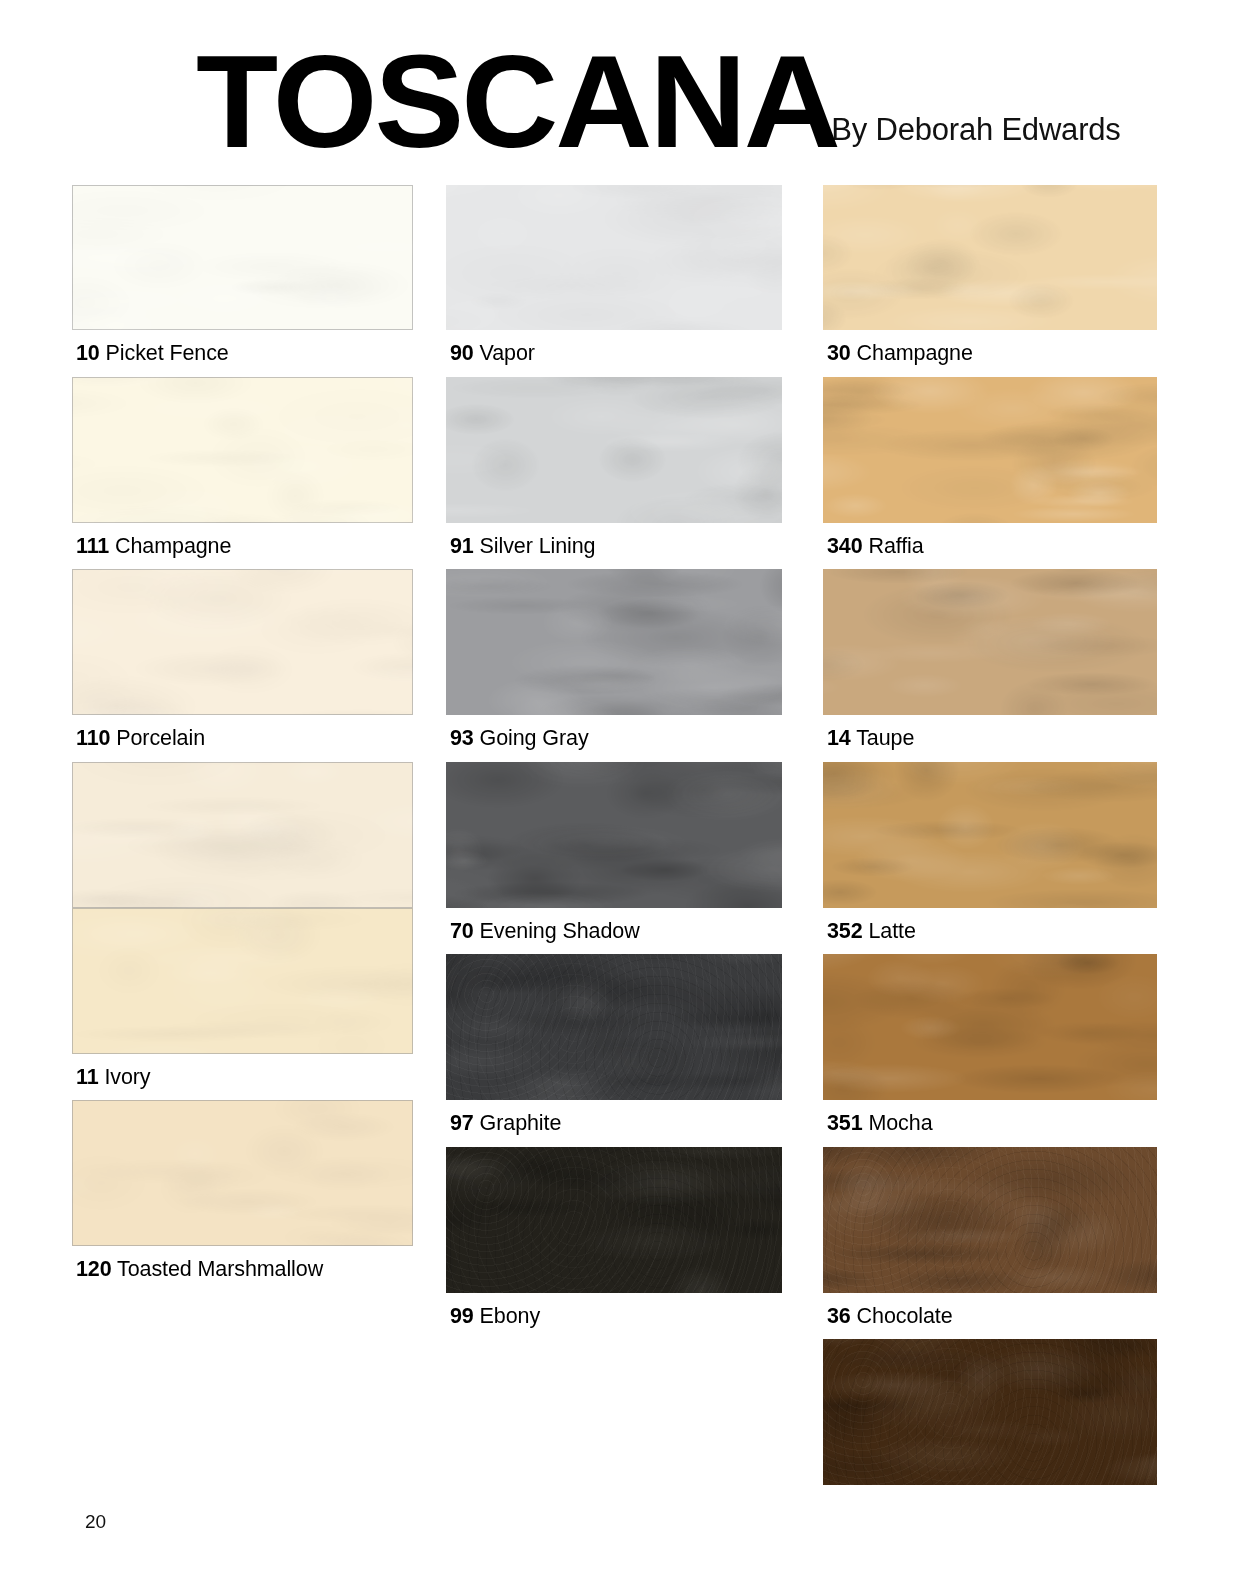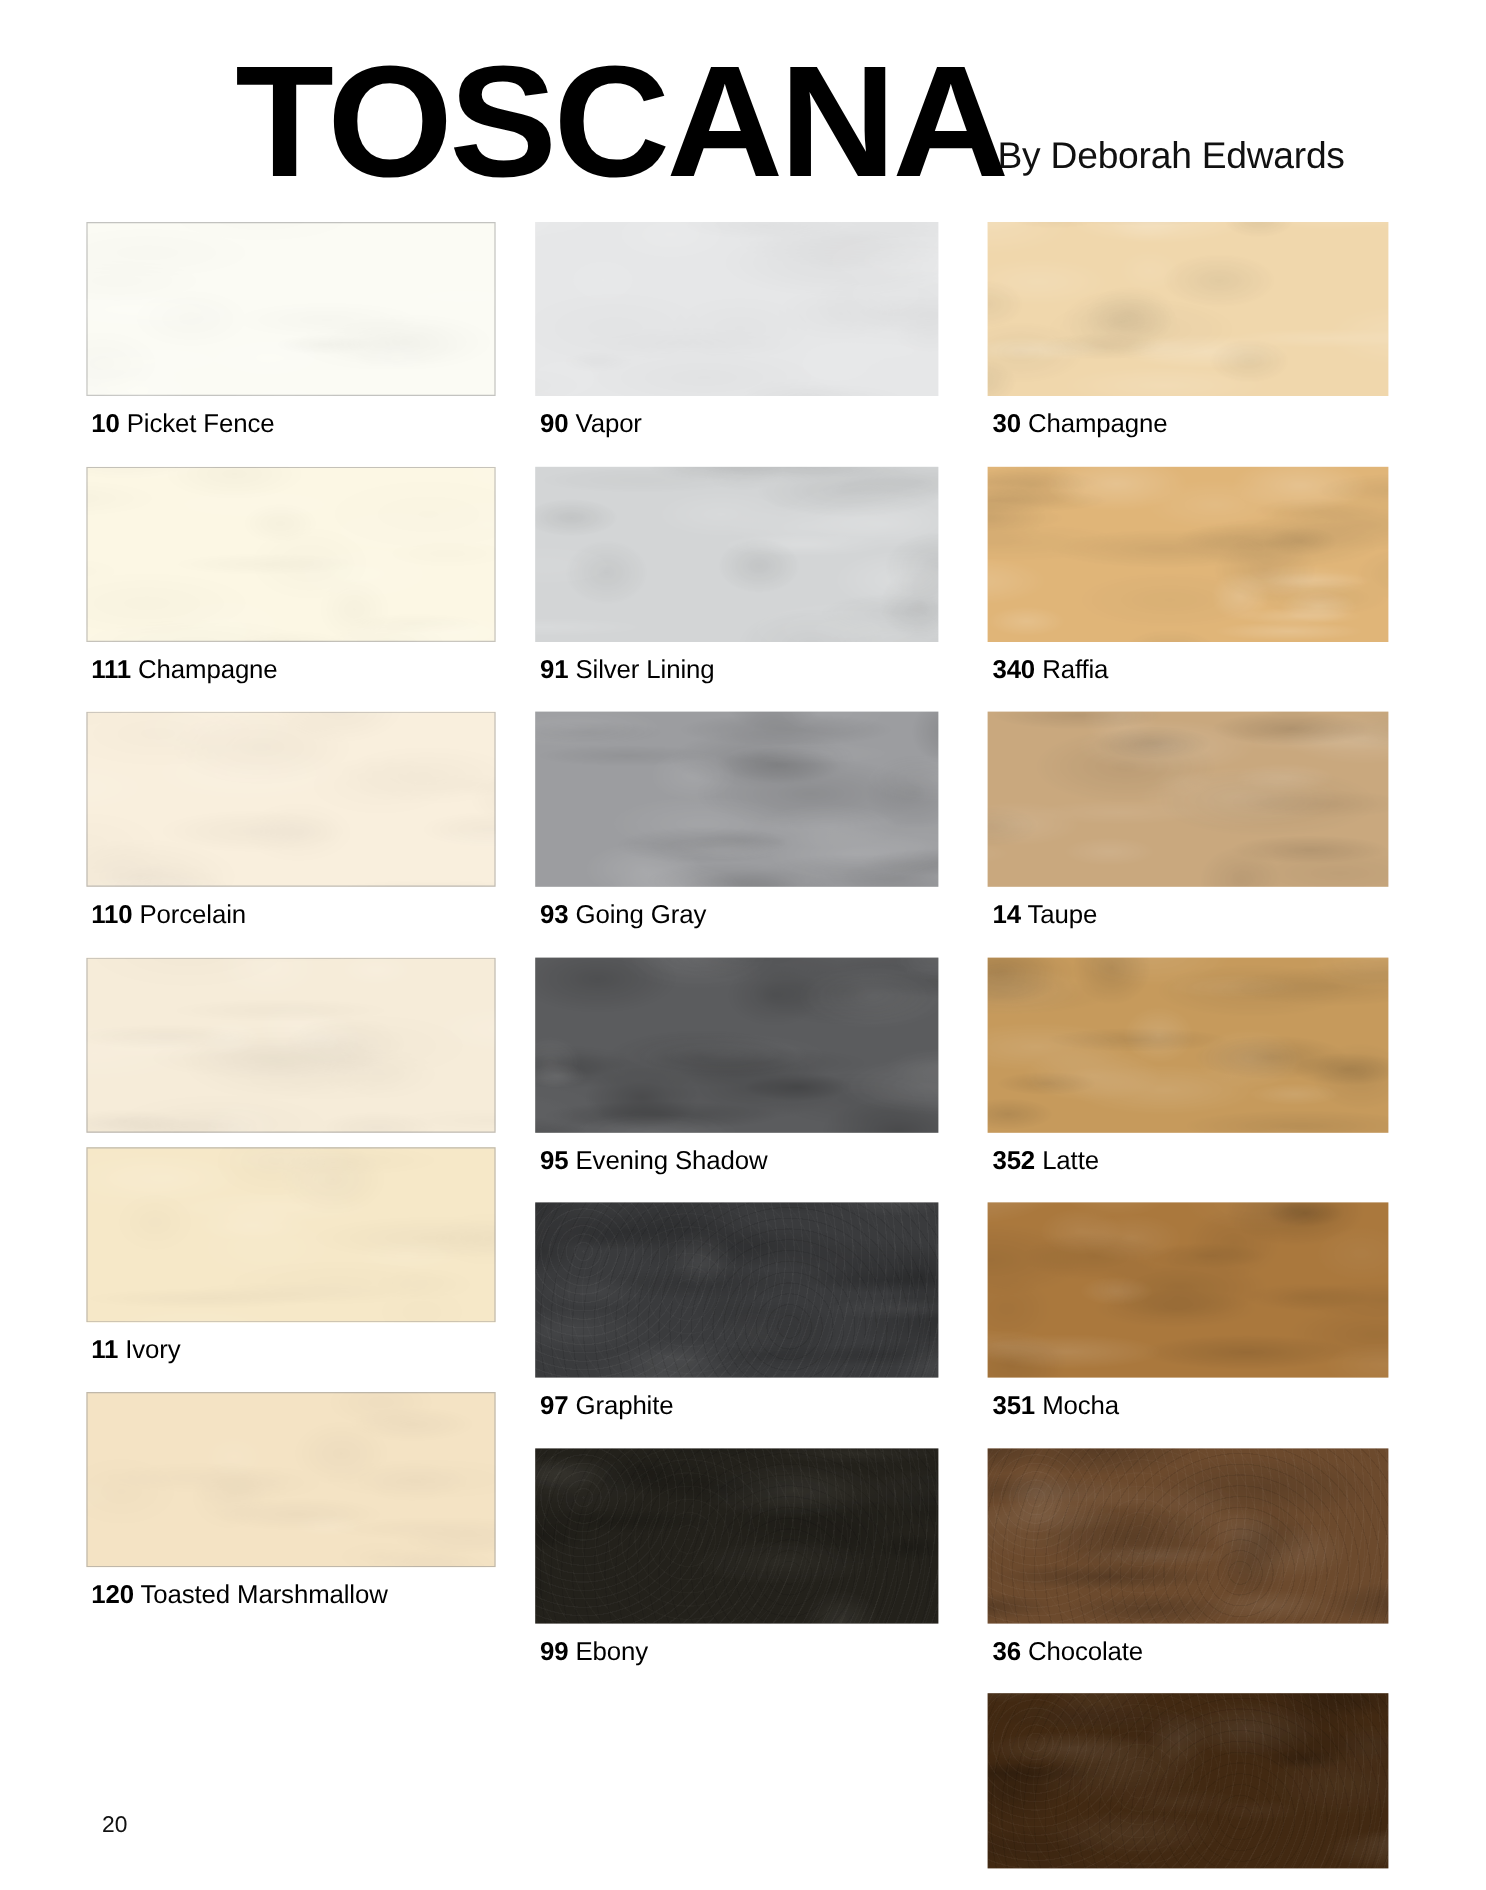--- a/index.html
+++ b/index.html
@@ -60,21 +60,21 @@
   }
   .column {
     position: absolute;
     top: 0;
   }
   #column-neutrals { left: 72px;  width: 341px; }
   #column-grays    { left: 446px; width: 336px; }
   #column-browns   { left: 823px; width: 334px; }
 
   .swatch-entry {
-    margin-bottom: 12px;
+    margin-bottom: 0;
   }
   .swatch-chip {
     position: relative;
     width: 100%;
     overflow: hidden;
     background-repeat: no-repeat;
   }
   .swatch-chip.bordered {
     box-shadow: inset 0 0 0 1px rgba(150,150,150,0.55);
   }
@@ -191,21 +191,21 @@
           <div class="tex" style="background-image: radial-gradient(28.1% 21.7% at 55.8% 105.2%, rgba(0, 0, 0, 0.145) 0%, rgba(0, 0, 0, 0.067) 42%, rgba(0, 0, 0, 0) 72%), radial-gradient(26.6% 24.6% at 97.8% 18.2%, rgba(255, 255, 255, 0) 0%, rgba(255, 255, 255, 0) 42%, rgba(255, 255, 255, 0) 72%), radial-gradient(13.2% 27.8% at 24.7% 39%, rgba(255, 255, 255, 0) 0%, rgba(255, 255, 255, 0) 42%, rgba(255, 255, 255, 0) 72%), radial-gradient(32.3% 12.3% at 79.9% 90.2%, rgba(0, 0, 0, 0.082) 0%, rgba(0, 0, 0, 0.035) 42%, rgba(0, 0, 0, 0) 72%), radial-gradient(21.3% 14.5% at 60.4% 30.5%, rgba(0, 0, 0, 0.153) 0%, rgba(0, 0, 0, 0.07) 42%, rgba(0, 0, 0, 0) 72%), radial-gradient(36.6% 12.8% at 62.2% 10.4%, rgba(0, 0, 0, 0.14) 0%, rgba(0, 0, 0, 0.063) 42%, rgba(0, 0, 0, 0) 72%), radial-gradient(18% 22.5% at 30.6% 57.6%, rgba(255, 255, 255, 0) 0%, rgba(255, 255, 255, 0) 42%, rgba(255, 255, 255, 0) 72%), radial-gradient(19.7% 9.5% at 89.7% 47.2%, rgba(255, 255, 255, 0) 0%, rgba(255, 255, 255, 0) 42%, rgba(255, 255, 255, 0) 72%), radial-gradient(38.1% 14.2% at 59.5% 76.8%, rgba(255, 255, 255, 0) 0%, rgba(255, 255, 255, 0) 42%, rgba(255, 255, 255, 0) 72%), radial-gradient(15.1% 28.6% at 104.3% 11.4%, rgba(0, 0, 0, 0.192) 0%, rgba(0, 0, 0, 0.086) 42%, rgba(0, 0, 0, 0) 72%), radial-gradient(31.5% 22.6% at 56.4% 26.9%, rgba(0, 0, 0, 0.14) 0%, rgba(0, 0, 0, 0.063) 42%, rgba(0, 0, 0, 0) 72%), radial-gradient(31.3% 28% at 85.2% 108.7%, rgba(0, 0, 0, 0.118) 0%, rgba(0, 0, 0, 0.055) 42%, rgba(0, 0, 0, 0) 72%), radial-gradient(13.5% 20.2% at 56% 105.1%, rgba(0, 0, 0, 0.06) 0%, rgba(0, 0, 0, 0.027) 42%, rgba(0, 0, 0, 0) 72%), radial-gradient(19.1% 13.6% at -1.2% 56.3%, rgba(255, 255, 255, 0) 0%, rgba(255, 255, 255, 0) 42%, rgba(255, 255, 255, 0) 72%), radial-gradient(29.6% 14.7% at 41.6% 76.4%, rgba(0, 0, 0, 0.125) 0%, rgba(0, 0, 0, 0.055) 42%, rgba(0, 0, 0, 0) 72%), radial-gradient(27.6% 14.7% at 47.5% 96.6%, rgba(0, 0, 0, 0.106) 0%, rgba(0, 0, 0, 0.047) 42%, rgba(0, 0, 0, 0) 72%), radial-gradient(25.3% 8.8% at 13.4% 11.9%, rgba(0, 0, 0, 0.075) 0%, rgba(0, 0, 0, 0.03) 42%, rgba(0, 0, 0, 0) 72%), radial-gradient(28.7% 10.8% at 101.6% 86.1%, rgba(0, 0, 0, 0.137) 0%, rgba(0, 0, 0, 0.063) 42%, rgba(0, 0, 0, 0) 72%), radial-gradient(30.8% 8.3% at 22.8% 25.2%, rgba(0, 0, 0, 0.086) 0%, rgba(0, 0, 0, 0.04) 42%, rgba(0, 0, 0, 0) 72%), radial-gradient(35% 24.7% at 62% 94.5%, rgba(255, 255, 255, 0) 0%, rgba(255, 255, 255, 0) 42%, rgba(255, 255, 255, 0) 72%), radial-gradient(39.6% 28.1% at 68.4% 46.9%, rgba(0, 0, 0, 0.137) 0%, rgba(0, 0, 0, 0.063) 42%, rgba(0, 0, 0, 0) 72%), radial-gradient(17.2% 26.3% at 59.1% -7.8%, rgba(0, 0, 0, 0.173) 0%, rgba(0, 0, 0, 0.08) 42%, rgba(0, 0, 0, 0) 72%), radial-gradient(20.5% 16.3% at 90.4% 95.4%, rgba(0, 0, 0, 0.067) 0%, rgba(0, 0, 0, 0.03) 42%, rgba(0, 0, 0, 0) 72%), radial-gradient(16.3% 10.4% at 51% 74%, rgba(0, 0, 0, 0.07) 0%, rgba(0, 0, 0, 0.03) 42%, rgba(0, 0, 0, 0) 72%), radial-gradient(16.8% 29.2% at 94% 45.9%, rgba(0, 0, 0, 0.125) 0%, rgba(0, 0, 0, 0.06) 42%, rgba(0, 0, 0, 0) 72%), radial-gradient(39.1% 21.7% at 13.3% 58%, rgba(255, 255, 255, 0) 0%, rgba(255, 255, 255, 0) 42%, rgba(255, 255, 255, 0) 72%); opacity: 0.72;"></div>
           <div class="tex2" style="background-image: radial-gradient(22.2% 25% at 73.7% 36.2%, rgba(0, 0, 0, 0) 0%, rgba(0, 0, 0, 0) 42%, rgba(0, 0, 0, 0) 72%), radial-gradient(26.2% 19% at 100.7% 38.3%, rgba(255, 255, 255, 0.114) 0%, rgba(255, 255, 255, 0.05) 42%, rgba(255, 255, 255, 0) 72%), radial-gradient(17.7% 19.1% at 81.7% 82.6%, rgba(0, 0, 0, 0) 0%, rgba(0, 0, 0, 0) 42%, rgba(0, 0, 0, 0) 72%), radial-gradient(28.8% 8.6% at 67.6% 23.8%, rgba(255, 255, 255, 0.07) 0%, rgba(255, 255, 255, 0.03) 42%, rgba(255, 255, 255, 0) 72%), radial-gradient(15.2% 9.2% at 15.3% 106.1%, rgba(255, 255, 255, 0.125) 0%, rgba(255, 255, 255, 0.055) 42%, rgba(255, 255, 255, 0) 72%), radial-gradient(26% 8.4% at 20.4% 89.7%, rgba(0, 0, 0, 0) 0%, rgba(0, 0, 0, 0) 42%, rgba(0, 0, 0, 0) 72%), radial-gradient(20.1% 21.2% at 26.8% 90.1%, rgba(255, 255, 255, 0.173) 0%, rgba(255, 255, 255, 0.08) 42%, rgba(255, 255, 255, 0) 72%), radial-gradient(12% 23.6% at 72.5% 70.4%, rgba(0, 0, 0, 0) 0%, rgba(0, 0, 0, 0) 42%, rgba(0, 0, 0, 0) 72%), radial-gradient(31.9% 15.9% at 8.3% 8.6%, rgba(255, 255, 255, 0.11) 0%, rgba(255, 255, 255, 0.05) 42%, rgba(255, 255, 255, 0) 72%), radial-gradient(14.7% 19.8% at 39.2% 36.6%, rgba(255, 255, 255, 0.118) 0%, rgba(255, 255, 255, 0.055) 42%, rgba(255, 255, 255, 0) 72%), radial-gradient(18.1% 24.6% at 56.9% -5%, rgba(0, 0, 0, 0) 0%, rgba(0, 0, 0, 0) 42%, rgba(0, 0, 0, 0) 72%), radial-gradient(23.1% 20.7% at 34.7% 102%, rgba(255, 255, 255, 0.176) 0%, rgba(255, 255, 255, 0.08) 42%, rgba(255, 255, 255, 0) 72%), radial-gradient(25.5% 8.4% at -2.3% 52.7%, rgba(0, 0, 0, 0) 0%, rgba(0, 0, 0, 0) 42%, rgba(0, 0, 0, 0) 72%), radial-gradient(20.2% 13.7% at 55.7% 36%, rgba(0, 0, 0, 0) 0%, rgba(0, 0, 0, 0) 42%, rgba(0, 0, 0, 0) 72%), radial-gradient(24.1% 12.8% at 69.7% 94.4%, rgba(0, 0, 0, 0) 0%, rgba(0, 0, 0, 0) 42%, rgba(0, 0, 0, 0) 72%), radial-gradient(28% 13.2% at 47.2% -3%, rgba(0, 0, 0, 0) 0%, rgba(0, 0, 0, 0) 42%, rgba(0, 0, 0, 0) 72%), radial-gradient(21.6% 8.4% at 46.7% 78.5%, rgba(255, 255, 255, 0.17) 0%, rgba(255, 255, 255, 0.075) 42%, rgba(255, 255, 255, 0) 72%), radial-gradient(18.8% 19.1% at 73.6% -0.5%, rgba(255, 255, 255, 0.06) 0%, rgba(255, 255, 255, 0.027) 42%, rgba(255, 255, 255, 0) 72%), radial-gradient(26.9% 18.6% at 95.7% 76.1%, rgba(255, 255, 255, 0.075) 0%, rgba(255, 255, 255, 0.03) 42%, rgba(255, 255, 255, 0) 72%), radial-gradient(29.5% 21.2% at 79.2% 81.6%, rgba(255, 255, 255, 0.176) 0%, rgba(255, 255, 255, 0.08) 42%, rgba(255, 255, 255, 0) 72%), radial-gradient(31.8% 21.7% at 41.5% 64%, rgba(255, 255, 255, 0.12) 0%, rgba(255, 255, 255, 0.055) 42%, rgba(255, 255, 255, 0) 72%), radial-gradient(23.7% 17.3% at 72.8% 65.4%, rgba(255, 255, 255, 0.137) 0%, rgba(255, 255, 255, 0.063) 42%, rgba(255, 255, 255, 0) 72%); opacity: 0.62;"></div>
         </div>
         <div class="swatch-label"><span class="code">93</span><span class="name"> Going Gray</span></div>
       </div>
       <div class="swatch-entry">
         <div class="swatch-chip" style="height: 146px; background: rgb(91, 92, 94);">
           <div class="tex" style="background-image: radial-gradient(27.7% 27.3% at 15.5% 12.1%, rgba(0, 0, 0, 0.196) 0%, rgba(0, 0, 0, 0.086) 42%, rgba(0, 0, 0, 0) 72%), radial-gradient(29.4% 26.5% at 91.5% 48.7%, rgba(255, 255, 255, 0) 0%, rgba(255, 255, 255, 0) 42%, rgba(255, 255, 255, 0) 72%), radial-gradient(16.4% 24.6% at 59.3% 21.5%, rgba(0, 0, 0, 0.16) 0%, rgba(0, 0, 0, 0.07) 42%, rgba(0, 0, 0, 0) 72%), radial-gradient(30.4% 11.4% at 102.9% 15%, rgba(0, 0, 0, 0.133) 0%, rgba(0, 0, 0, 0.063) 42%, rgba(0, 0, 0, 0) 72%), radial-gradient(21.6% 13.4% at -2.5% 100.5%, rgba(0, 0, 0, 0.165) 0%, rgba(0, 0, 0, 0.075) 42%, rgba(0, 0, 0, 0) 72%), radial-gradient(22.1% 11.5% at 62.2% 69.6%, rgba(255, 255, 255, 0) 0%, rgba(255, 255, 255, 0) 42%, rgba(255, 255, 255, 0) 72%), radial-gradient(34.3% 28.7% at 42.5% 87%, rgba(255, 255, 255, 0) 0%, rgba(255, 255, 255, 0) 42%, rgba(255, 255, 255, 0) 72%), radial-gradient(25.7% 15.4% at 50.9% 35.9%, rgba(255, 255, 255, 0) 0%, rgba(255, 255, 255, 0) 42%, rgba(255, 255, 255, 0) 72%), radial-gradient(40.6% 17.3% at 59.2% 2.4%, rgba(255, 255, 255, 0) 0%, rgba(255, 255, 255, 0) 42%, rgba(255, 255, 255, 0) 72%), radial-gradient(33.2% 22.8% at 41.3% 57.6%, rgba(0, 0, 0, 0.21) 0%, rgba(0, 0, 0, 0.094) 42%, rgba(0, 0, 0, 0) 72%), radial-gradient(32.3% 26.9% at 76.7% 19.1%, rgba(0, 0, 0, 0.18) 0%, rgba(0, 0, 0, 0.082) 42%, rgba(0, 0, 0, 0) 72%), radial-gradient(30.7% 13.6% at 2.8% 59.2%, rgba(0, 0, 0, 0.15) 0%, rgba(0, 0, 0, 0.067) 42%, rgba(0, 0, 0, 0) 72%), radial-gradient(38.2% 16.7% at -5% 36.7%, rgba(255, 255, 255, 0) 0%, rgba(255, 255, 255, 0) 42%, rgba(255, 255, 255, 0) 72%), radial-gradient(18.6% 11.2% at 65.2% 73.9%, rgba(0, 0, 0, 0.243) 0%, rgba(0, 0, 0, 0.11) 42%, rgba(0, 0, 0, 0) 72%), radial-gradient(26.3% 25.6% at 90% 98.6%, rgba(0, 0, 0, 0.275) 0%, rgba(0, 0, 0, 0.12) 42%, rgba(0, 0, 0, 0) 72%), radial-gradient(32.3% 19.6% at 54.5% -0.9%, rgba(0, 0, 0, 0.13) 0%, rgba(0, 0, 0, 0.06) 42%, rgba(0, 0, 0, 0) 72%), radial-gradient(27.9% 23.8% at 41.1% 12%, rgba(255, 255, 255, 0) 0%, rgba(255, 255, 255, 0) 42%, rgba(255, 255, 255, 0) 72%), radial-gradient(33.7% 16.8% at 98.9% 2.6%, rgba(0, 0, 0, 0.118) 0%, rgba(0, 0, 0, 0.05) 42%, rgba(0, 0, 0, 0) 72%), radial-gradient(19.8% 24.7% at 26.5% 79.9%, rgba(0, 0, 0, 0.26) 0%, rgba(0, 0, 0, 0.118) 42%, rgba(0, 0, 0, 0) 72%), radial-gradient(30.2% 13.9% at 7.5% 64.6%, rgba(0, 0, 0, 0.18) 0%, rgba(0, 0, 0, 0.082) 42%, rgba(0, 0, 0, 0) 72%), radial-gradient(30.4% 25.2% at 54.1% 74.2%, rgba(0, 0, 0, 0.19) 0%, rgba(0, 0, 0, 0.086) 42%, rgba(0, 0, 0, 0) 72%), radial-gradient(39.5% 12.4% at 54.4% 60%, rgba(0, 0, 0, 0.13) 0%, rgba(0, 0, 0, 0.06) 42%, rgba(0, 0, 0, 0) 72%), radial-gradient(29.5% 10.8% at 29.1% 99.3%, rgba(255, 255, 255, 0) 0%, rgba(255, 255, 255, 0) 42%, rgba(255, 255, 255, 0) 72%), radial-gradient(29.2% 21% at 79.7% 80.7%, rgba(0, 0, 0, 0.1) 0%, rgba(0, 0, 0, 0.047) 42%, rgba(0, 0, 0, 0) 72%), radial-gradient(40.6% 11.4% at 31.2% 90.2%, rgba(0, 0, 0, 0.24) 0%, rgba(0, 0, 0, 0.11) 42%, rgba(0, 0, 0, 0) 72%), radial-gradient(27.1% 21.9% at 21.1% 69.7%, rgba(255, 255, 255, 0) 0%, rgba(255, 255, 255, 0) 42%, rgba(255, 255, 255, 0) 72%); opacity: 0.72;"></div>
           <div class="tex2" style="background-image: radial-gradient(23.4% 18.2% at 52.7% 20.5%, rgba(0, 0, 0, 0) 0%, rgba(0, 0, 0, 0) 42%, rgba(0, 0, 0, 0) 72%), radial-gradient(16.8% 18.3% at 101.5% 0.5%, rgba(255, 255, 255, 0.133) 0%, rgba(255, 255, 255, 0.063) 42%, rgba(255, 255, 255, 0) 72%), radial-gradient(13.4% 16.9% at 49% 95.6%, rgba(0, 0, 0, 0) 0%, rgba(0, 0, 0, 0) 42%, rgba(0, 0, 0, 0) 72%), radial-gradient(16.1% 21.5% at 101.8% 97.3%, rgba(0, 0, 0, 0) 0%, rgba(0, 0, 0, 0) 42%, rgba(0, 0, 0, 0) 72%), radial-gradient(10.8% 13.9% at 59.9% 79.2%, rgba(0, 0, 0, 0) 0%, rgba(0, 0, 0, 0) 42%, rgba(0, 0, 0, 0) 72%), radial-gradient(30.6% 22.1% at 97.7% 73.4%, rgba(255, 255, 255, 0.137) 0%, rgba(255, 255, 255, 0.063) 42%, rgba(255, 255, 255, 0) 72%), radial-gradient(34.1% 19.7% at 84.4% 35.1%, rgba(0, 0, 0, 0) 0%, rgba(0, 0, 0, 0) 42%, rgba(0, 0, 0, 0) 72%), radial-gradient(11.5% 13.4% at 44.4% 27.7%, rgba(0, 0, 0, 0) 0%, rgba(0, 0, 0, 0) 42%, rgba(0, 0, 0, 0) 72%), radial-gradient(11% 17.6% at 20% 76.6%, rgba(0, 0, 0, 0) 0%, rgba(0, 0, 0, 0) 42%, rgba(0, 0, 0, 0) 72%), radial-gradient(32.2% 15.7% at 74.1% 89.9%, rgba(0, 0, 0, 0) 0%, rgba(0, 0, 0, 0) 42%, rgba(0, 0, 0, 0) 72%), radial-gradient(10.1% 9.5% at 5.5% 67.4%, rgba(255, 255, 255, 0.133) 0%, rgba(255, 255, 255, 0.06) 42%, rgba(255, 255, 255, 0) 72%), radial-gradient(26.4% 24.6% at 40.4% -0.1%, rgba(255, 255, 255, 0.094) 0%, rgba(255, 255, 255, 0.043) 42%, rgba(255, 255, 255, 0) 72%), radial-gradient(25.4% 25.1% at 83.7% 22.1%, rgba(255, 255, 255, 0.125) 0%, rgba(255, 255, 255, 0.055) 42%, rgba(255, 255, 255, 0) 72%), radial-gradient(28.6% 15.6% at 29.4% 99.6%, rgba(255, 255, 255, 0.098) 0%, rgba(255, 255, 255, 0.043) 42%, rgba(255, 255, 255, 0) 72%), radial-gradient(32.1% 24.6% at -5.2% 89.5%, rgba(255, 255, 255, 0.035) 0%, rgba(255, 255, 255, 0.016) 42%, rgba(255, 255, 255, 0) 72%), radial-gradient(24.5% 25.2% at 41.6% -7%, rgba(255, 255, 255, 0.07) 0%, rgba(255, 255, 255, 0.03) 42%, rgba(255, 255, 255, 0) 72%), radial-gradient(29.5% 14.2% at 5.4% 8.9%, rgba(0, 0, 0, 0) 0%, rgba(0, 0, 0, 0) 42%, rgba(0, 0, 0, 0) 72%), radial-gradient(21.1% 13.6% at 102.2% 61.8%, rgba(255, 255, 255, 0.106) 0%, rgba(255, 255, 255, 0.047) 42%, rgba(255, 255, 255, 0) 72%), radial-gradient(35.1% 16.5% at 46.6% 55.2%, rgba(255, 255, 255, 0.07) 0%, rgba(255, 255, 255, 0.03) 42%, rgba(255, 255, 255, 0) 72%), radial-gradient(10.6% 11.5% at 35.5% 66.9%, rgba(0, 0, 0, 0) 0%, rgba(0, 0, 0, 0) 42%, rgba(0, 0, 0, 0) 72%), radial-gradient(10.5% 20.6% at 3.7% 60.2%, rgba(255, 255, 255, 0.13) 0%, rgba(255, 255, 255, 0.06) 42%, rgba(255, 255, 255, 0) 72%), radial-gradient(32.7% 7.2% at 102.9% 28.5%, rgba(0, 0, 0, 0) 0%, rgba(0, 0, 0, 0) 42%, rgba(0, 0, 0, 0) 72%); opacity: 0.62;"></div>
         </div>
-        <div class="swatch-label"><span class="code">95</span><span class="name"> Evening Shadow</span></div>
+        <div class="swatch-label"><span class="code">70</span><span class="name"> Evening Shadow</span></div>
       </div>
       <div class="swatch-entry">
         <div class="swatch-chip" style="height: 146px; background: rgb(58, 59, 61);">
           <div class="tex" style="background-image: radial-gradient(15.3% 19.5% at -4.5% 60.4%, rgba(0, 0, 0, 0.09) 0%, rgba(0, 0, 0, 0.04) 42%, rgba(0, 0, 0, 0) 72%), radial-gradient(33.6% 21.8% at 85% 36.2%, rgba(0, 0, 0, 0.18) 0%, rgba(0, 0, 0, 0.082) 42%, rgba(0, 0, 0, 0) 72%), radial-gradient(30.8% 12.6% at 8.1% 84.1%, rgba(255, 255, 255, 0) 0%, rgba(255, 255, 255, 0) 42%, rgba(255, 255, 255, 0) 72%), radial-gradient(27.3% 19.4% at 4.8% 28%, rgba(255, 255, 255, 0) 0%, rgba(255, 255, 255, 0) 42%, rgba(255, 255, 255, 0) 72%), radial-gradient(21.4% 9.3% at 17.7% 20.3%, rgba(0, 0, 0, 0.114) 0%, rgba(0, 0, 0, 0.05) 42%, rgba(0, 0, 0, 0) 72%), radial-gradient(13.5% 16.3% at 80.1% 2.5%, rgba(255, 255, 255, 0) 0%, rgba(255, 255, 255, 0) 42%, rgba(255, 255, 255, 0) 72%), radial-gradient(32.6% 10.4% at 87.9% 44.5%, rgba(0, 0, 0, 0.22) 0%, rgba(0, 0, 0, 0.098) 42%, rgba(0, 0, 0, 0) 72%), radial-gradient(21.4% 25% at 60.4% 73.5%, rgba(0, 0, 0, 0.196) 0%, rgba(0, 0, 0, 0.086) 42%, rgba(0, 0, 0, 0) 72%), radial-gradient(16.9% 26.4% at 67.6% 15.7%, rgba(255, 255, 255, 0) 0%, rgba(255, 255, 255, 0) 42%, rgba(255, 255, 255, 0) 72%), radial-gradient(32.6% 26.4% at 9.4% 4.4%, rgba(255, 255, 255, 0) 0%, rgba(255, 255, 255, 0) 42%, rgba(255, 255, 255, 0) 72%), radial-gradient(27.8% 20.3% at 33.2% 6.2%, rgba(0, 0, 0, 0.176) 0%, rgba(0, 0, 0, 0.08) 42%, rgba(0, 0, 0, 0) 72%), radial-gradient(24.7% 10.6% at 88.7% 86.6%, rgba(0, 0, 0, 0.204) 0%, rgba(0, 0, 0, 0.09) 42%, rgba(0, 0, 0, 0) 72%), radial-gradient(23.3% 22.1% at 63.8% -8.5%, rgba(0, 0, 0, 0.235) 0%, rgba(0, 0, 0, 0.106) 42%, rgba(0, 0, 0, 0) 72%), radial-gradient(35% 16.5% at -3.6% 8.5%, rgba(0, 0, 0, 0.192) 0%, rgba(0, 0, 0, 0.086) 42%, rgba(0, 0, 0, 0) 72%), radial-gradient(25.9% 28.4% at 42.4% 24.3%, rgba(0, 0, 0, 0.192) 0%, rgba(0, 0, 0, 0.086) 42%, rgba(0, 0, 0, 0) 72%), radial-gradient(38.6% 15.2% at 23.2% 16.5%, rgba(0, 0, 0, 0.26) 0%, rgba(0, 0, 0, 0.118) 42%, rgba(0, 0, 0, 0) 72%), radial-gradient(25.6% 23.8% at -4.8% -5.1%, rgba(0, 0, 0, 0.27) 0%, rgba(0, 0, 0, 0.12) 42%, rgba(0, 0, 0, 0) 72%), radial-gradient(14.3% 19.9% at 1.1% 27.3%, rgba(0, 0, 0, 0.263) 0%, rgba(0, 0, 0, 0.118) 42%, rgba(0, 0, 0, 0) 72%), radial-gradient(36.6% 28.6% at 103.9% 67.3%, rgba(0, 0, 0, 0.298) 0%, rgba(0, 0, 0, 0.133) 42%, rgba(0, 0, 0, 0) 72%), radial-gradient(12% 23.2% at 95.7% 42.3%, rgba(0, 0, 0, 0.21) 0%, rgba(0, 0, 0, 0.094) 42%, rgba(0, 0, 0, 0) 72%), radial-gradient(38.1% 13.3% at 41.4% 46.2%, rgba(0, 0, 0, 0.19) 0%, rgba(0, 0, 0, 0.082) 42%, rgba(0, 0, 0, 0) 72%), radial-gradient(17% 18.8% at 30.3% 18.5%, rgba(255, 255, 255, 0) 0%, rgba(255, 255, 255, 0) 42%, rgba(255, 255, 255, 0) 72%), radial-gradient(38.4% 9.4% at 63.4% 87.9%, rgba(0, 0, 0, 0.16) 0%, rgba(0, 0, 0, 0.07) 42%, rgba(0, 0, 0, 0) 72%), radial-gradient(13.1% 18.7% at 48.1% 61.2%, rgba(0, 0, 0, 0.106) 0%, rgba(0, 0, 0, 0.047) 42%, rgba(0, 0, 0, 0) 72%), radial-gradient(34.1% 20.4% at 72.5% 10.7%, rgba(255, 255, 255, 0) 0%, rgba(255, 255, 255, 0) 42%, rgba(255, 255, 255, 0) 72%), radial-gradient(32.4% 17.4% at 57.2% 25.5%, rgba(0, 0, 0, 0.2) 0%, rgba(0, 0, 0, 0.09) 42%, rgba(0, 0, 0, 0) 72%); opacity: 0.72;"></div>
           <div class="tex2" style="background-image: radial-gradient(32.6% 19.9% at 80.9% 18.8%, rgba(0, 0, 0, 0) 0%, rgba(0, 0, 0, 0) 42%, rgba(0, 0, 0, 0) 72%), radial-gradient(17.8% 23.5% at 50.1% 53%, rgba(0, 0, 0, 0) 0%, rgba(0, 0, 0, 0) 42%, rgba(0, 0, 0, 0) 72%), radial-gradient(15.5% 9.2% at 45.9% 23.6%, rgba(0, 0, 0, 0) 0%, rgba(0, 0, 0, 0) 42%, rgba(0, 0, 0, 0) 72%), radial-gradient(18.1% 11.6% at 26.6% 3.7%, rgba(0, 0, 0, 0) 0%, rgba(0, 0, 0, 0) 42%, rgba(0, 0, 0, 0) 72%), radial-gradient(18.3% 12.1% at 14.7% 50.9%, rgba(255, 255, 255, 0.067) 0%, rgba(255, 255, 255, 0.03) 42%, rgba(255, 255, 255, 0) 72%), radial-gradient(27.1% 20.4% at 30.3% 98.4%, rgba(255, 255, 255, 0.082) 0%, rgba(255, 255, 255, 0.035) 42%, rgba(255, 255, 255, 0) 72%), radial-gradient(21.5% 14.7% at 34.8% 88.5%, rgba(255, 255, 255, 0.1) 0%, rgba(255, 255, 255, 0.043) 42%, rgba(255, 255, 255, 0) 72%), radial-gradient(11.4% 22.9% at 41.3% 32.2%, rgba(255, 255, 255, 0.118) 0%, rgba(255, 255, 255, 0.055) 42%, rgba(255, 255, 255, 0) 72%), radial-gradient(28.6% 23.9% at 29.4% 40.1%, rgba(0, 0, 0, 0) 0%, rgba(0, 0, 0, 0) 42%, rgba(0, 0, 0, 0) 72%), radial-gradient(29.7% 16.5% at 8.8% 73.3%, rgba(255, 255, 255, 0.082) 0%, rgba(255, 255, 255, 0.035) 42%, rgba(255, 255, 255, 0) 72%), radial-gradient(18.5% 10% at 89.1% 0.4%, rgba(255, 255, 255, 0.094) 0%, rgba(255, 255, 255, 0.043) 42%, rgba(255, 255, 255, 0) 72%), radial-gradient(16.6% 16.8% at 56.5% 74.5%, rgba(255, 255, 255, 0.05) 0%, rgba(255, 255, 255, 0.024) 42%, rgba(255, 255, 255, 0) 72%), radial-gradient(27.1% 21.9% at 95.9% 62.8%, rgba(0, 0, 0, 0) 0%, rgba(0, 0, 0, 0) 42%, rgba(0, 0, 0, 0) 72%), radial-gradient(26.5% 8.1% at 91.3% 60.7%, rgba(255, 255, 255, 0.082) 0%, rgba(255, 255, 255, 0.035) 42%, rgba(255, 255, 255, 0) 72%), radial-gradient(19.1% 20.9% at 102.9% 92.7%, rgba(255, 255, 255, 0.094) 0%, rgba(255, 255, 255, 0.043) 42%, rgba(255, 255, 255, 0) 72%), radial-gradient(29.8% 8.8% at 78% -5.6%, rgba(0, 0, 0, 0) 0%, rgba(0, 0, 0, 0) 42%, rgba(0, 0, 0, 0) 72%), radial-gradient(11.3% 24.1% at 54.1% 20%, rgba(0, 0, 0, 0) 0%, rgba(0, 0, 0, 0) 42%, rgba(0, 0, 0, 0) 72%), radial-gradient(19.5% 7.6% at 53.8% 56.3%, rgba(0, 0, 0, 0) 0%, rgba(0, 0, 0, 0) 42%, rgba(0, 0, 0, 0) 72%), radial-gradient(20.6% 13% at 0.3% 64.2%, rgba(0, 0, 0, 0) 0%, rgba(0, 0, 0, 0) 42%, rgba(0, 0, 0, 0) 72%), radial-gradient(11.6% 7.8% at 53.4% 9.3%, rgba(0, 0, 0, 0) 0%, rgba(0, 0, 0, 0) 42%, rgba(0, 0, 0, 0) 72%), radial-gradient(33.4% 18.4% at 36.5% 107.6%, rgba(255, 255, 255, 0.11) 0%, rgba(255, 255, 255, 0.05) 42%, rgba(255, 255, 255, 0) 72%), radial-gradient(29.7% 9.5% at 7.8% 3.7%, rgba(0, 0, 0, 0) 0%, rgba(0, 0, 0, 0) 42%, rgba(0, 0, 0, 0) 72%); opacity: 0.62;"></div>
           <div style="position: absolute; inset: 0px; opacity: 0.33; background-image: repeating-radial-gradient(circle at 12% 28%, rgba(255, 255, 255, 0.1) 0px, rgba(255, 255, 255, 0.1) 1px, rgba(0, 0, 0, 0) 1px, rgba(0, 0, 0, 0) 7px), repeating-radial-gradient(circle at 63% 71%, rgba(0, 0, 0, 0.22) 0px, rgba(0, 0, 0, 0.22) 1px, rgba(0, 0, 0, 0) 1px, rgba(0, 0, 0, 0) 9px), repeating-radial-gradient(circle at 38% 52%, rgba(255, 255, 255, 0.07) 0px, rgba(255, 255, 255, 0.07) 1px, rgba(0, 0, 0, 0) 1px, rgba(0, 0, 0, 0) 11px);"></div>
         </div>
         <div class="swatch-label"><span class="code">97</span><span class="name"> Graphite</span></div>
       </div>
       <div class="swatch-entry">

